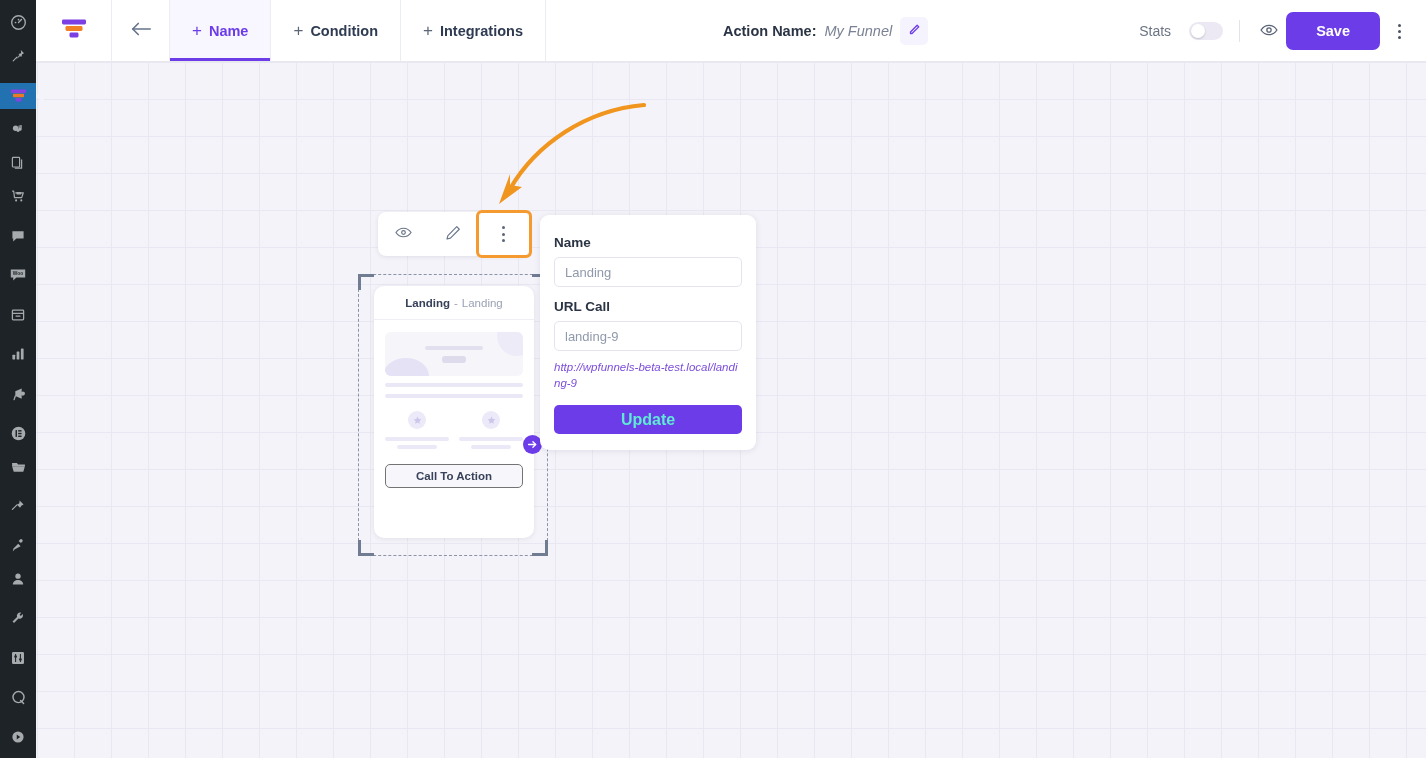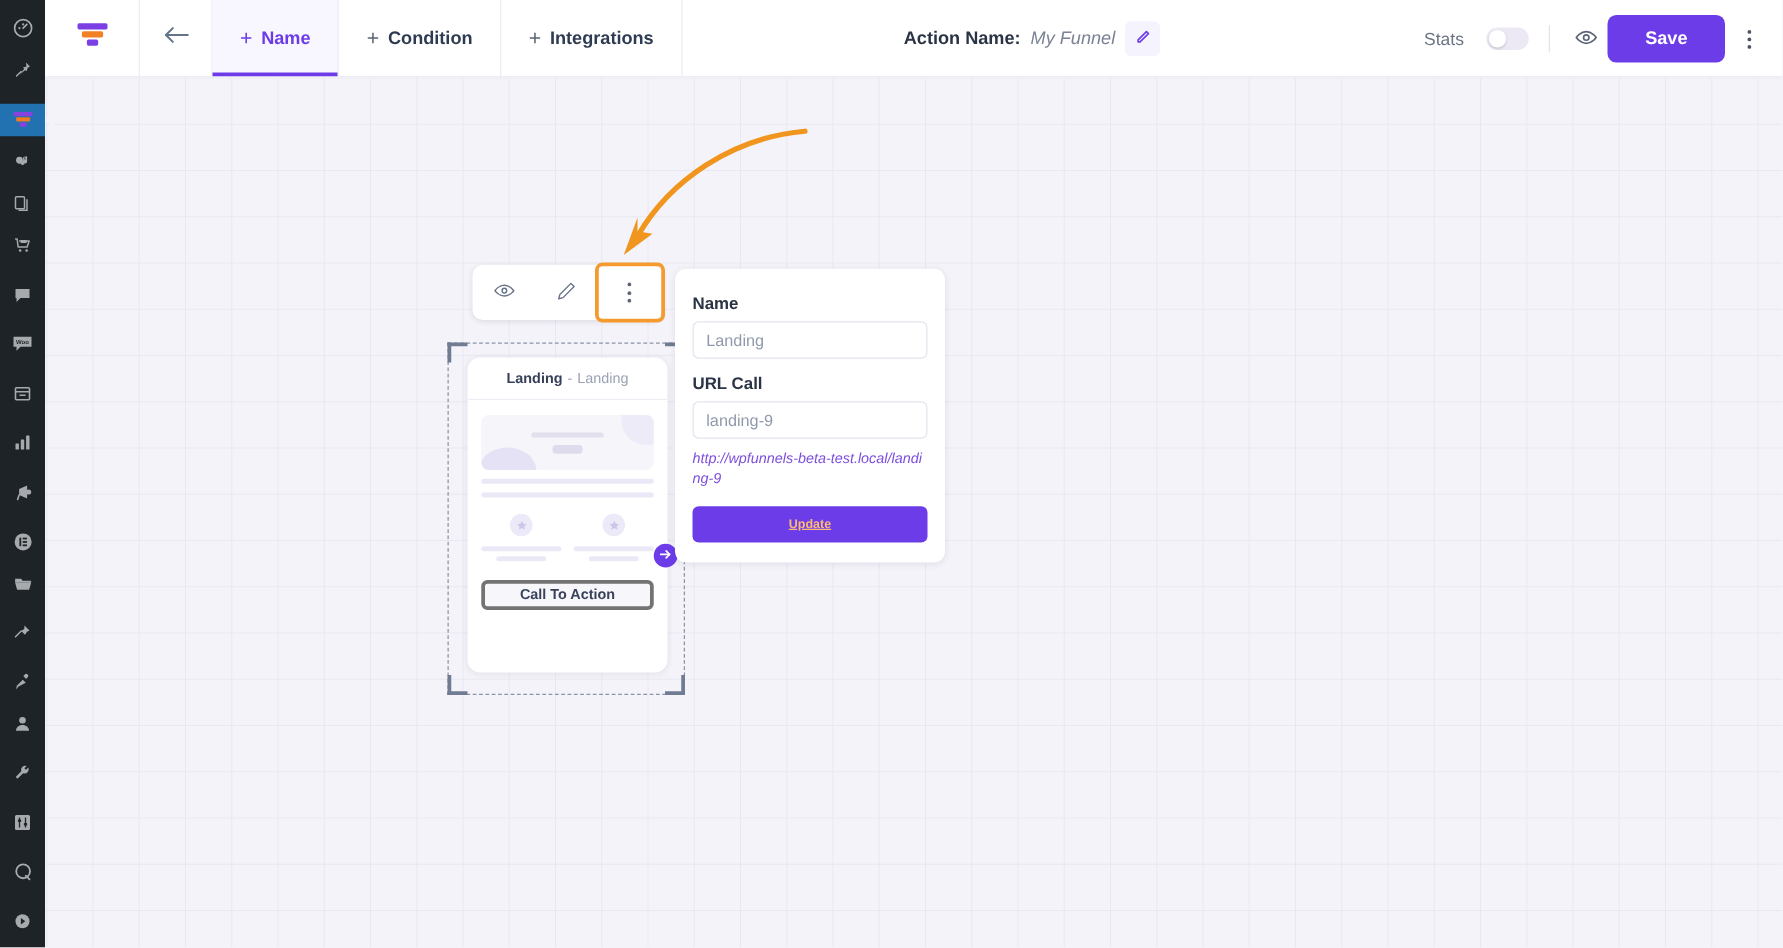--- a/index.html
+++ b/index.html
@@ -205,21 +205,21 @@
   .feat { flex: 1 1 0; display: flex; flex-direction: column; align-items: center; }
   .feat-ic {
     width: 18px; height: 18px; border-radius: 50%; background: #ece9f8;
     display: flex; align-items: center; justify-content: center; color: #cdc6ea;
   }
   .feat .l1 { width: 100%; height: 4px; border-radius: 2px; background: #ebe9f7; margin-top: 8px; }
   .feat .l2 { width: 62%; height: 4px; border-radius: 2px; background: #ebe9f7; margin-top: 4px; }
   .cta {
     margin: 15px 11px 0 11px;
     height: 24px; border-radius: 5px;
-    background: #f7f7fb; border: 3px solid #737373;
+    background: #f7f7fb; border: 1px solid #737373;
     display: flex; align-items: center; justify-content: center;
     font-size: 11.5px; font-weight: 700; color: #39425a;
     cursor: pointer;
   }
   .connector {
     position: absolute; left: 487px; top: 373px;
     width: 19px; height: 19px; border-radius: 50%;
     background: #6c3ce9; color: #fff;
     display: flex; align-items: center; justify-content: center;
     cursor: pointer; z-index: 6;
@@ -244,25 +244,24 @@
   }
   .field-input::placeholder { color: #9099ab; }
   .field-gap { height: 12px; }
   .url-text {
     font-size: 11.5px; font-style: italic; color: #7c4ddb;
     line-height: 1.35; margin-top: 9px; word-break: break-all;
     cursor: pointer;
   }
   .update-btn {
     margin-top: 14px; width: 100%; height: 29px;
-    background: #6c3ce9; color: #fdba74;
+    background: #6c3ce9; color: #5eead4;
     border: none; border-radius: 5px;
-    font-size: 10px; font-weight: 700; cursor: pointer;
+    font-size: 16px; font-weight: 700; cursor: pointer;
     font-family: "Liberation Sans", sans-serif;
-    text-decoration: underline;
   }
 </style>
 </head>
 <body>
 
 <div class="app">
 
   <div class="wp-sidebar">
 
     <div class="wp-item">

